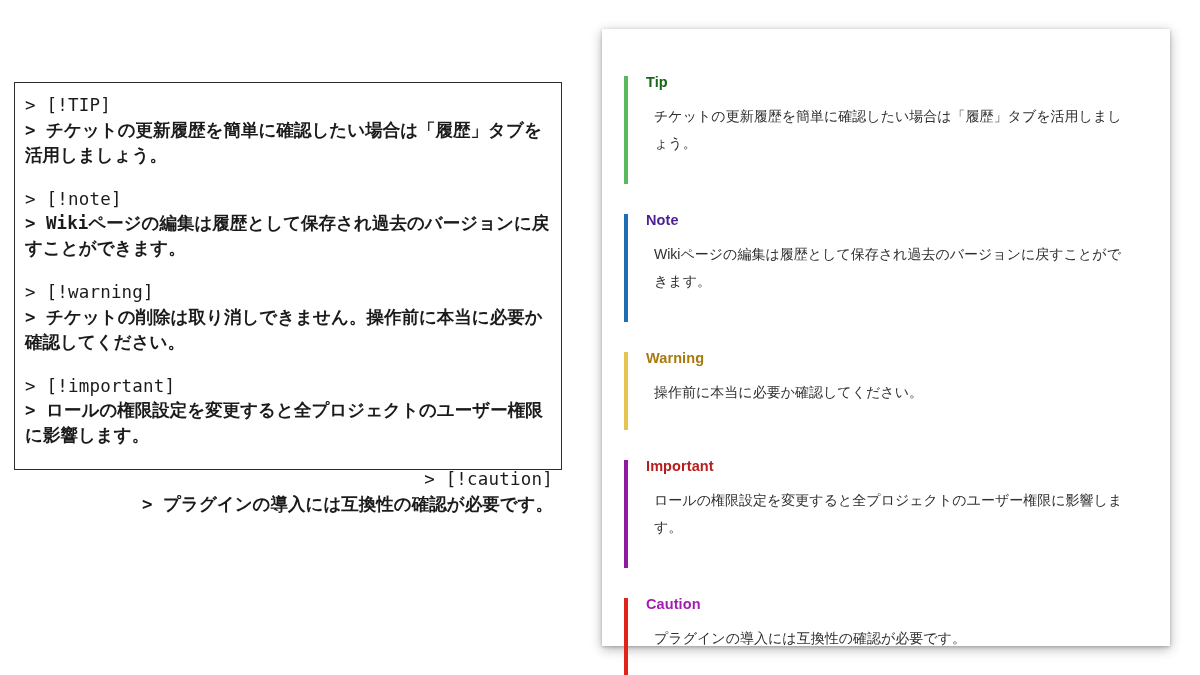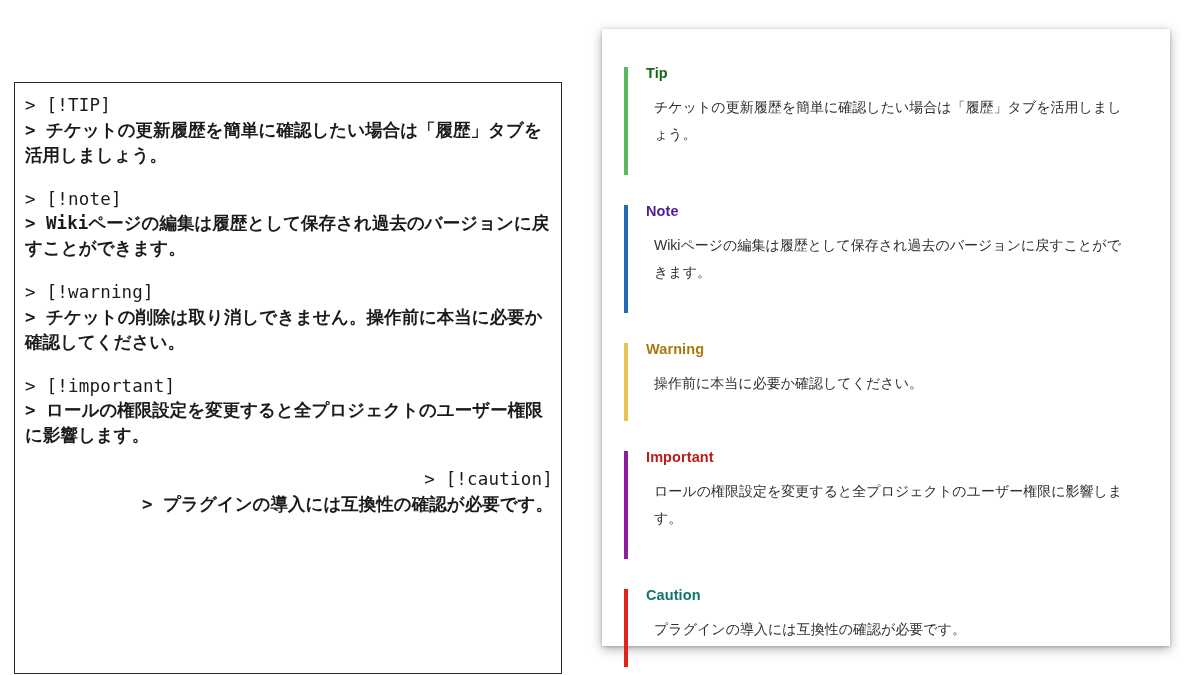--- a/index.html
+++ b/index.html
@@ -14,21 +14,21 @@
     overflow: hidden;
     font-family: "Liberation Sans", "DejaVu Sans", sans-serif;
   }
 
   
   #source-panel {
     position: absolute;
     left: 14px;
     top: 82px;
     width: 548px;
-    height: 592px;
+    height: 388px;
     box-sizing: border-box;
     border: 1.6px solid #2b2b2b;
     background: #ffffff;
     padding: 10px 8px 10px 10px;
   }
   .src-block {
     font-family: "DejaVu Sans Mono", "Liberation Mono", monospace;
     font-size: 17.5px;
     line-height: 1.42;
     color: #1b1b1b;
@@ -46,21 +46,21 @@
   
   #rendered-card {
     position: absolute;
     left: 602px;
     top: 29px;
     width: 568px;
     height: 617px;
     box-sizing: border-box;
     background: #ffffff;
     box-shadow: 0 3px 11px rgba(0,0,0,0.30), 0 1px 3px rgba(0,0,0,0.22);
-    padding: 36px 30px 26px 22px;
+    padding: 45px 30px 26px 22px;
   }
   .alert {
     position: relative;
     padding: 0 0 0 22px;
     margin-bottom: 26px;
   }
   .alert:last-child { margin-bottom: 0; }
   .alert-bar {
     position: absolute;
     left: 0;
@@ -121,17 +121,17 @@
   </div>
 
   <div class="alert" style="min-height: 112px;">
     <span class="alert-bar" style="background-color: rgb(142, 27, 160);"></span>
     <div class="alert-title" style="color: #b91c1c;">Important</div>
     <p class="alert-body">ロールの権限設定を変更すると全プロジェクトのユーザー権限に影響します。</p>
   </div>
 
   <div class="alert" style="min-height: 82px;">
     <span class="alert-bar" style="background-color: rgb(224, 36, 28);"></span>
-    <div class="alert-title" style="color: #0f766e;">Caution</div>
+    <div class="alert-title" style="color: #a21caf;">Caution</div>
     <p class="alert-body">プラグインの導入には互換性の確認が必要です。</p>
   </div>
 
 </div>
 
 </body></html>

